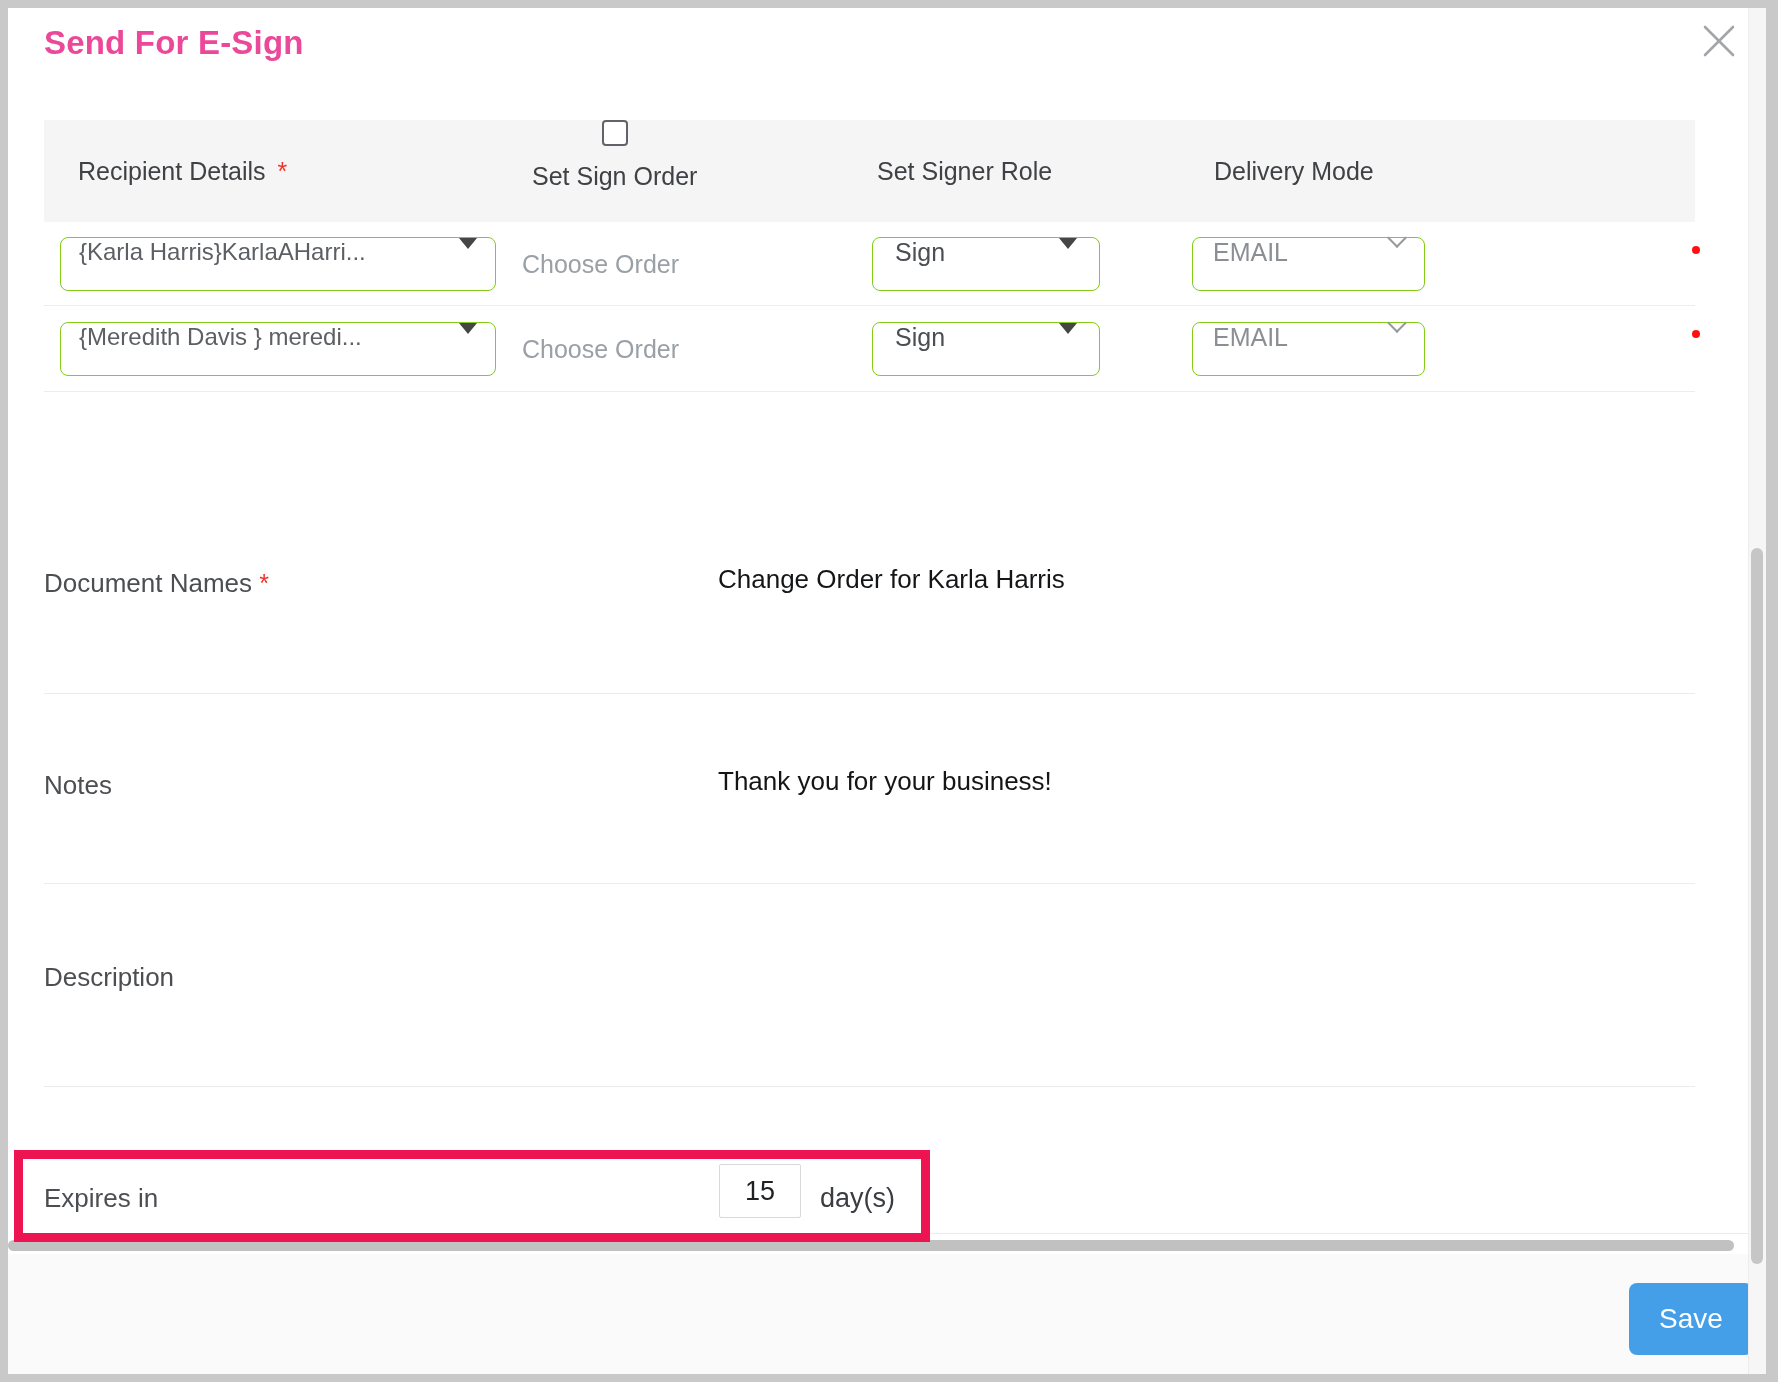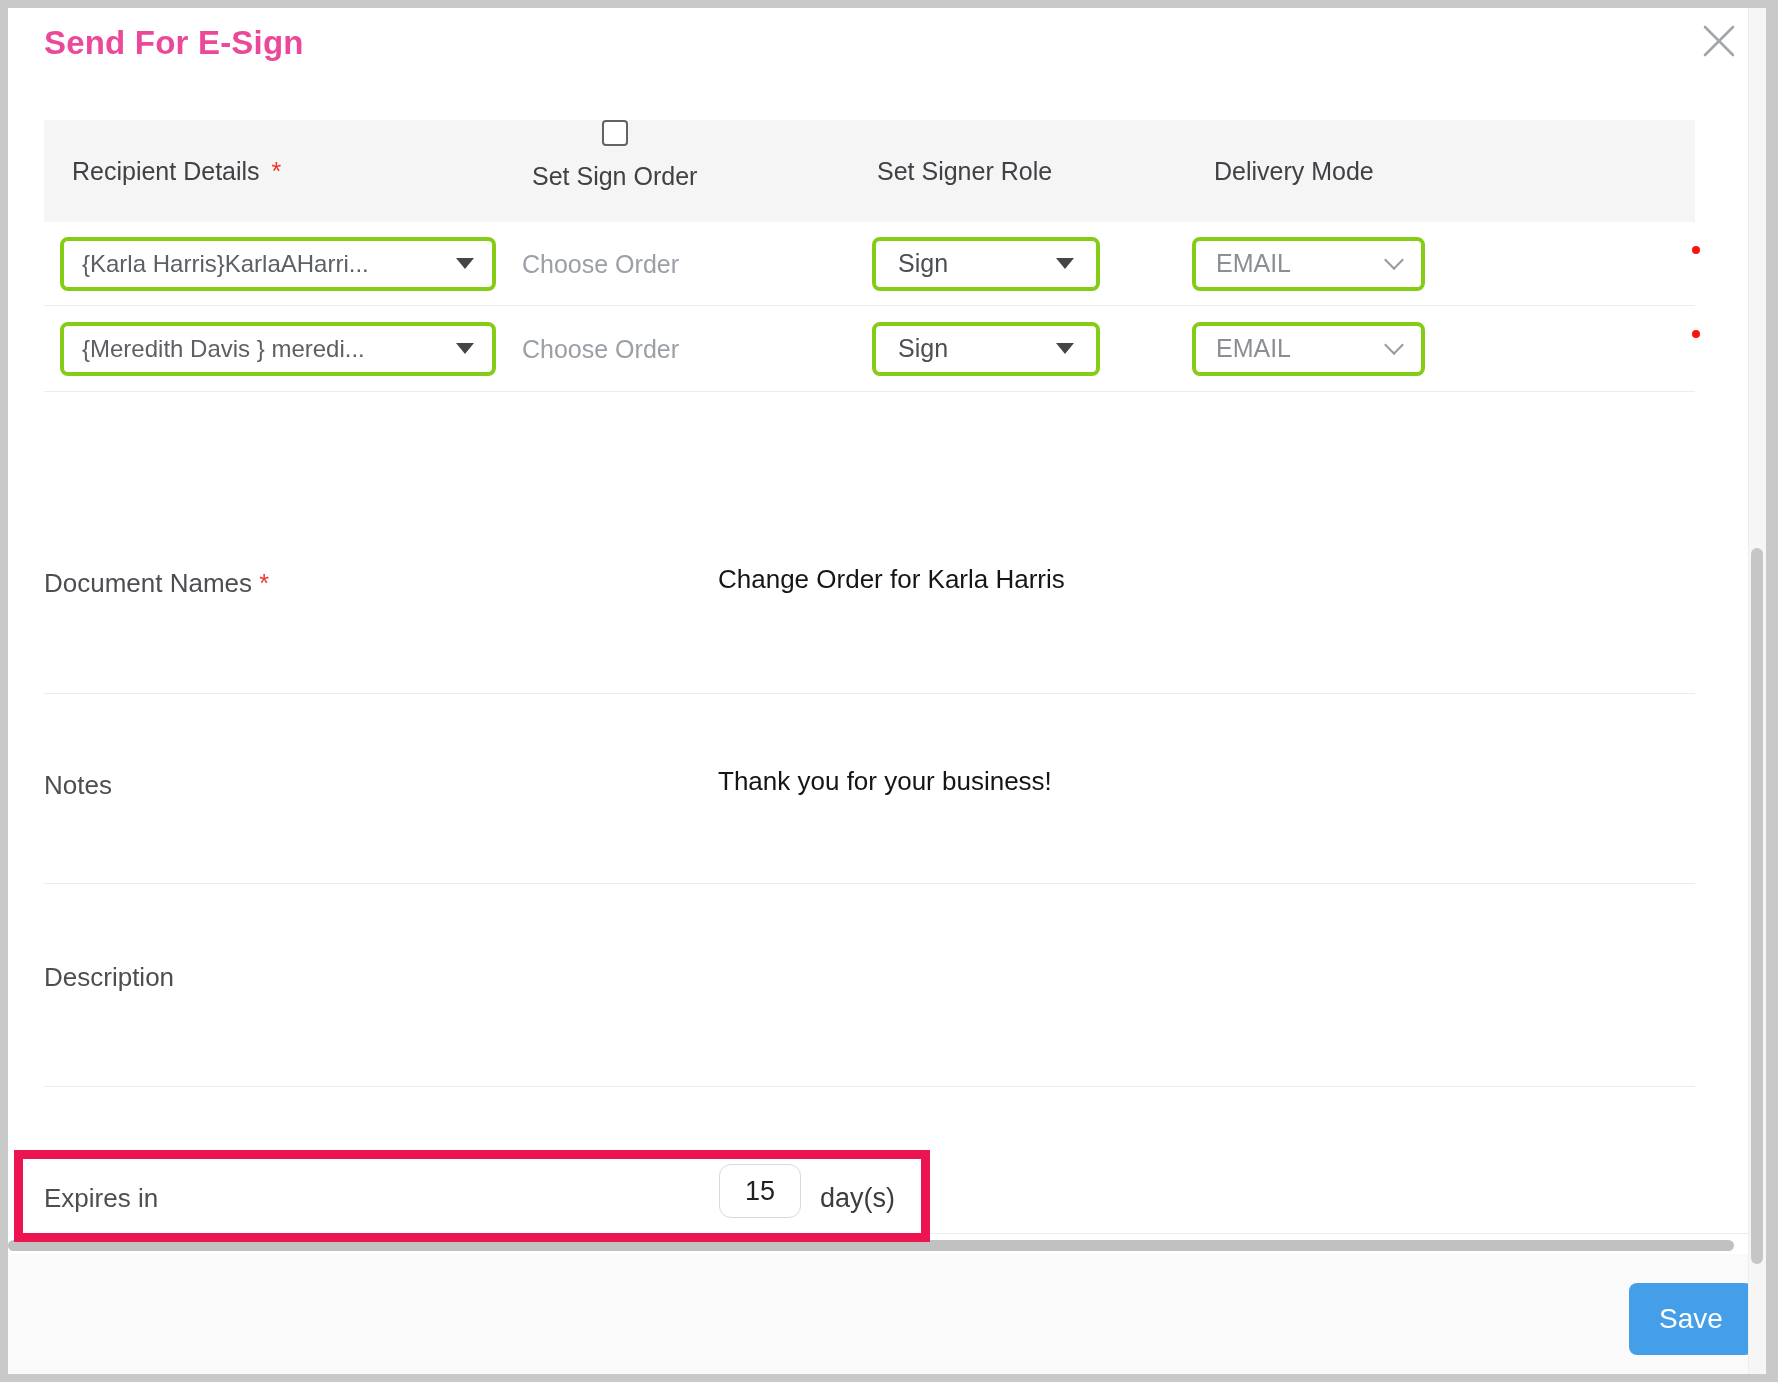--- a/index.html
+++ b/index.html
@@ -27,42 +27,42 @@
     display:flex; align-items:center; justify-content:center; cursor:pointer;
   }
 
   
   .thead {
     left:36px; top:112px; width:1651px; height:102px;
     background:#f5f5f6;
     font-size:25px; color:#3f4144;
   }
   .th { position:absolute; top:0; height:100%; display:flex; align-items:center; white-space:nowrap; }
-  .th-recipient { left:28px; gap:12px; }
+  .th-recipient { left:34px; gap:12px; }
   .req { color:#f0342b; font-size:25px; }
   .th-signorder { left:488px; gap:16px; cursor:pointer;flex-direction:column; }
   .checkbox {
     width:26px; height:26px; background:#fff;
     border:2px solid #606468; border-radius:4px; display:inline-block;
   }
   .th-role { left:833px; }
   .th-delivery { left:1170px; }
 
   
   .trow {
     left:36px; width:1651px; background:#fff;
     border-bottom:1px solid #ededee;
   }
   .trow-1 { top:214px; height:84px; }
   .trow-2 { top:298px; height:86px; }
   .sel {
     position:absolute; top:50%; transform:translateY(-50%);
     height:54px; background:#fff;
-    border:4px solid #84cc16; border-radius:8px;
-    display:flex; align-items:center; justify-content:space-between;
+    border:1px solid #84cc16; border-radius:8px;
+    display:flex; align-items:flex-start; justify-content:space-between;
     cursor:pointer;
   }
   .sel-recipient { left:16px; width:436px; padding:0 18px; font-size:24px; color:#5c5f63; }
   .sel-recipient .sel-text { overflow:hidden; white-space:nowrap; }
   .sel-role { left:828px; width:228px; padding:0 22px; font-size:25px; color:#4b4e52; }
   .sel-delivery { left:1148px; width:233px; padding:0 20px; font-size:25px; color:#8b8f94; }
   .caret-down {
     width:0; height:0; flex:none; margin-left:12px;
     border-left:9px solid transparent; border-right:9px solid transparent;
     border-top:11px solid #454545;
@@ -98,21 +98,21 @@
   .add-label { font-size:27px; color:#1977f3; }
 
   
   .flabel { font-size:26px; color:#4c4e51; white-space:nowrap; }
   .fvalue { font-size:26px; color:#141517; white-space:nowrap; cursor:text; }
   .sep { left:36px; width:1651px; height:1px; background:#ececec; }
 
   
   .expires-input {
     left:711px; top:1156px; width:82px; height:54px;
-    border:1px solid #d9d9d9; border-radius:12px; background:#fff;
+    border:1px solid #d9d9d9; border-radius:2px; background:#fff;
     font-family:"Liberation Sans", sans-serif;
     font-size:27px; color:#202124; text-align:center; outline:none;
   }
   .days-unit { left:812px; top:1175px; font-size:27px; color:#3b3d40; }
 
   .annotation-box {
     left:6px; top:1142px; width:916px; height:92px;
     border:9px solid #ed1551; pointer-events:none; z-index:6;
   }
 

